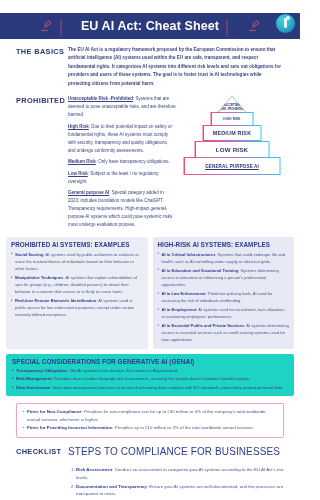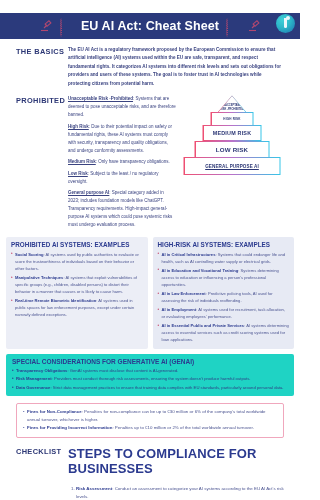--- a/index.html
+++ b/index.html
@@ -113,21 +113,21 @@
   .pbox{
     border:1px solid #f0a7bd;border-radius:2px;padding:4px 6px;box-sizing:border-box;background:#fff;
   }
   .pbox ul{margin:0;padding:0;list-style:none;}
   .pbox li{font-size:4.4px;line-height:1.78;color:#4a5390;padding-left:4px;position:relative;margin-bottom:1px;}
   .pbox li:before{content:"•";position:absolute;left:0;color:#2b3a8f;}
   .pbox li b{color:#2b3a8f;}
 
   
   .checklist{margin-top:8px;}
-  .checklist h2{margin:0 0 9px 0;font-size:13px;color:#2b3a8f;font-weight:bold;letter-spacing:.1px;}
+  .checklist h2{margin:0 0 9px 0;font-size:10px;color:#2b3a8f;font-weight:normal;letter-spacing:.1px;}
   .checklist ol{margin:0;padding:0 0 0 8px;}
   .checklist li{font-size:4.4px;line-height:1.8;color:#4a5390;margin-bottom:.5px;}
   .checklist li b{color:#2b3a8f;}
 </style>
 </head>
 <body>
 
 <div class="page">
 
   <div class="logo"></div>

